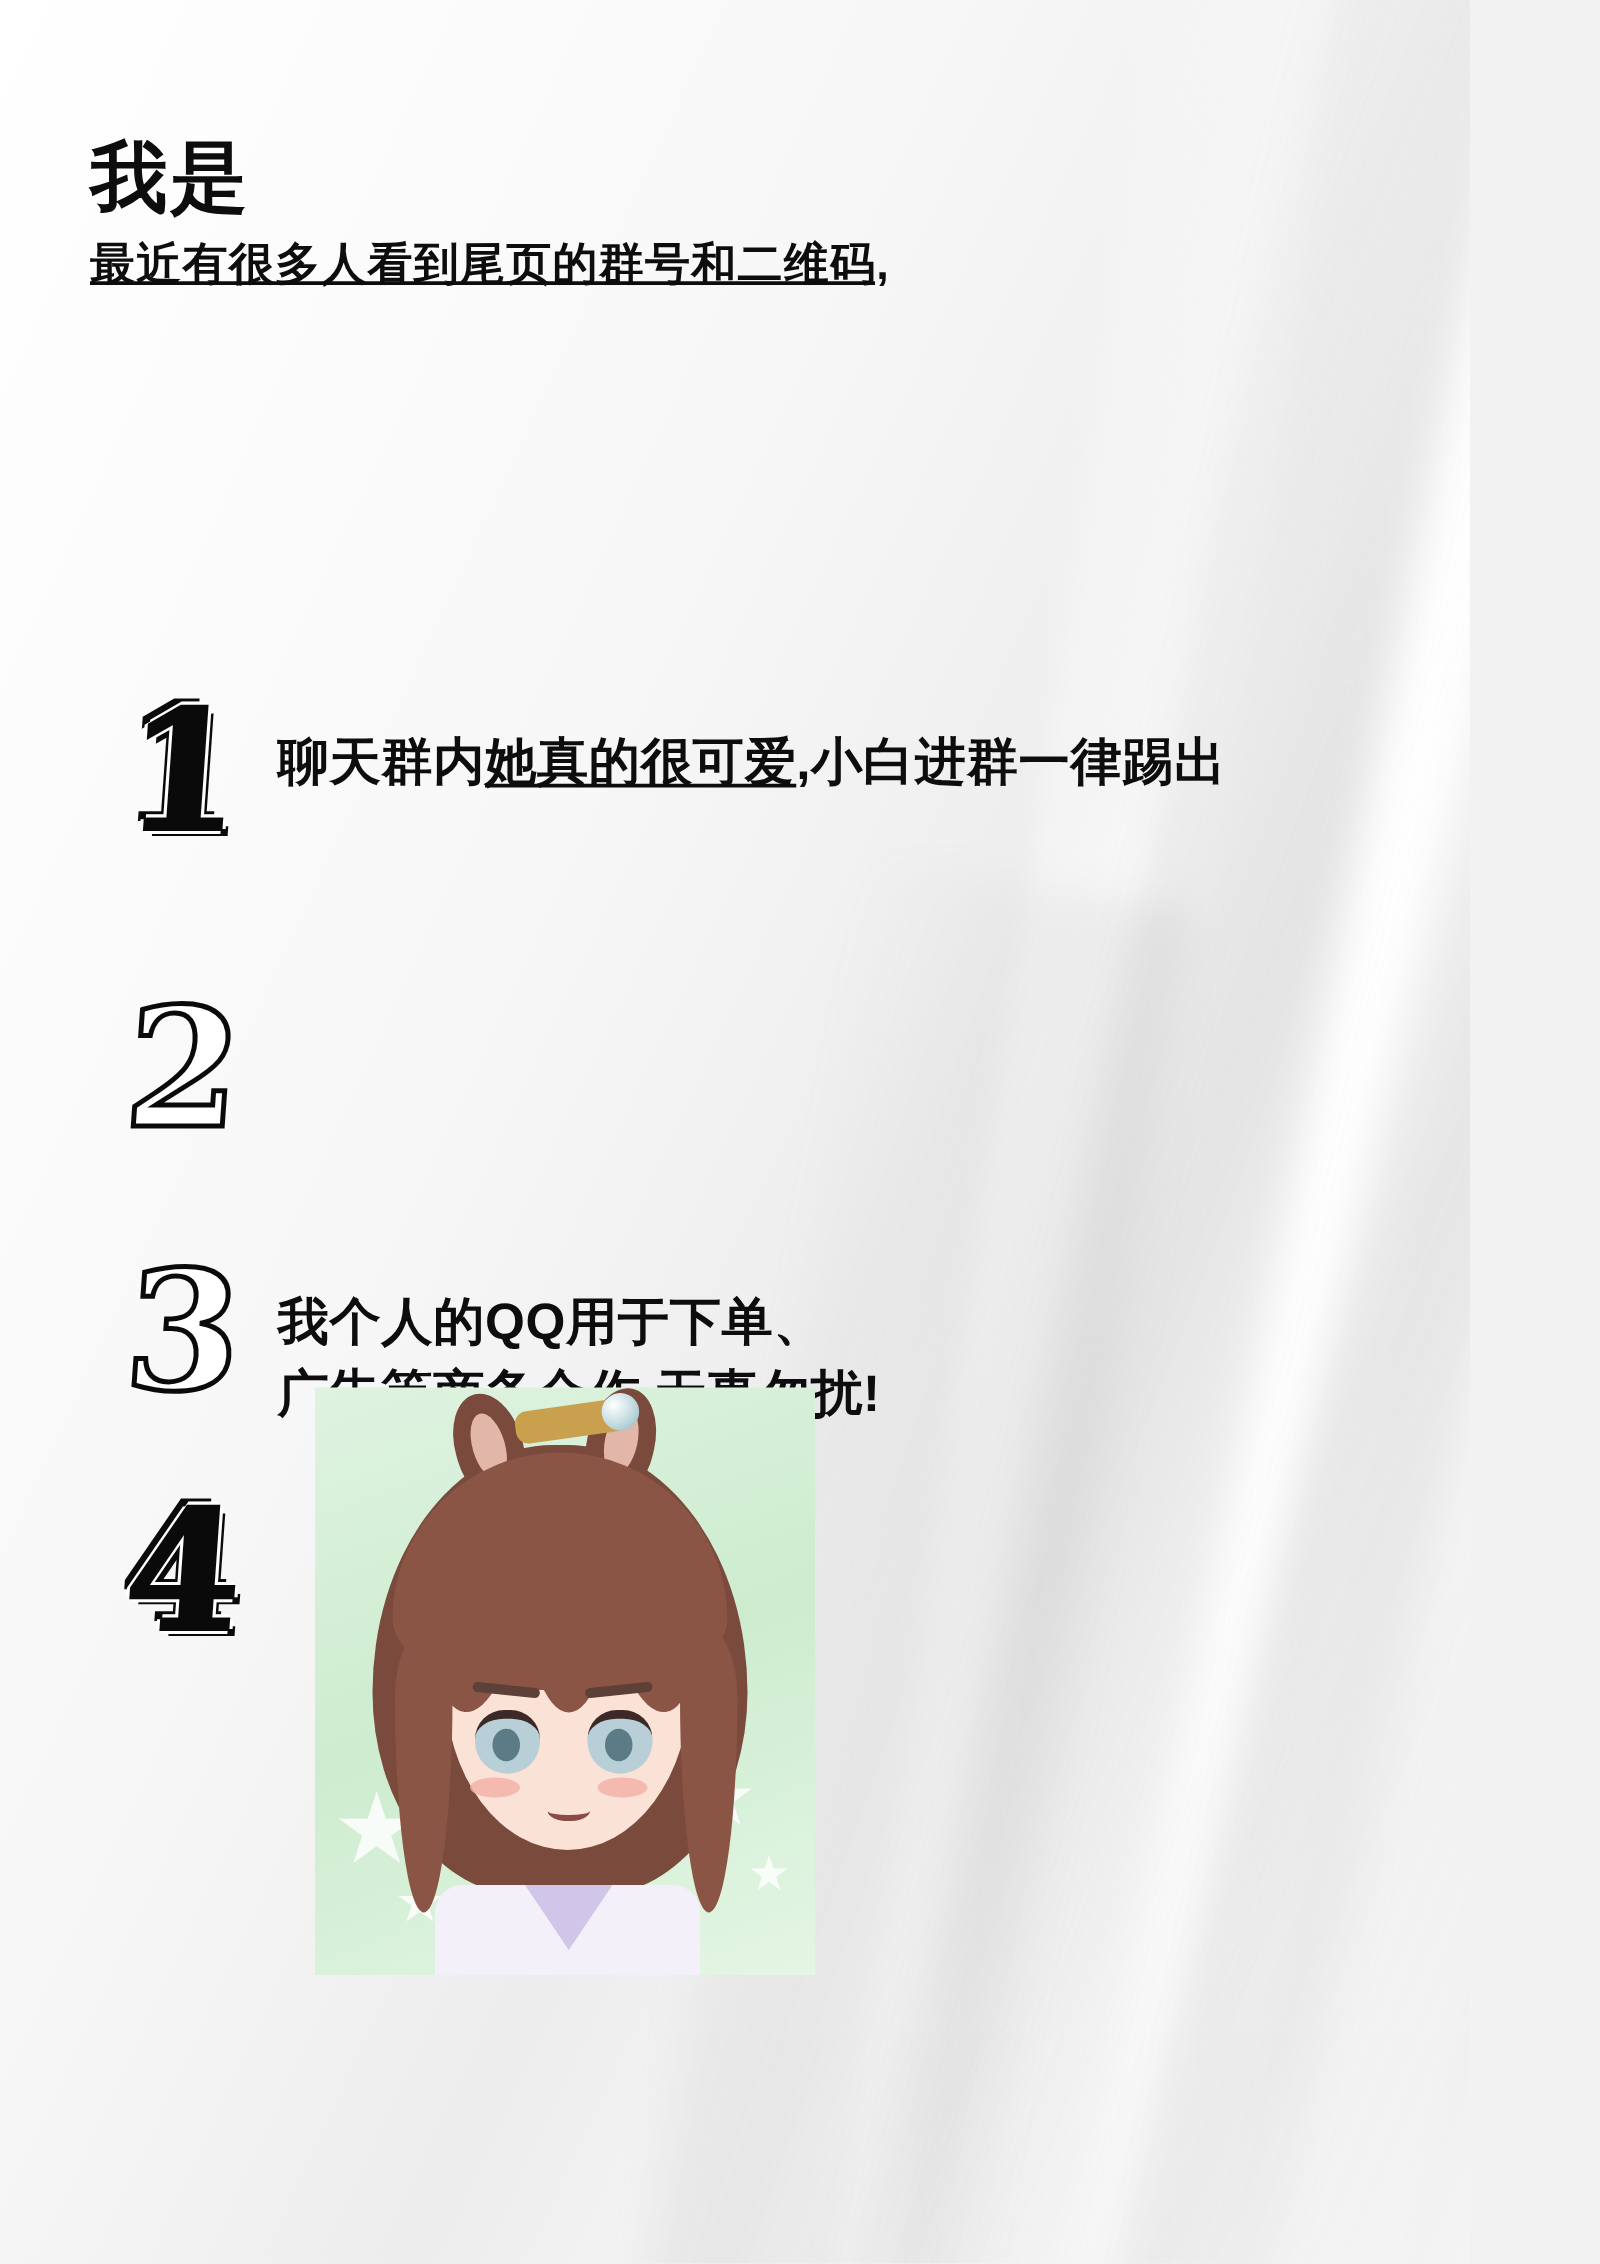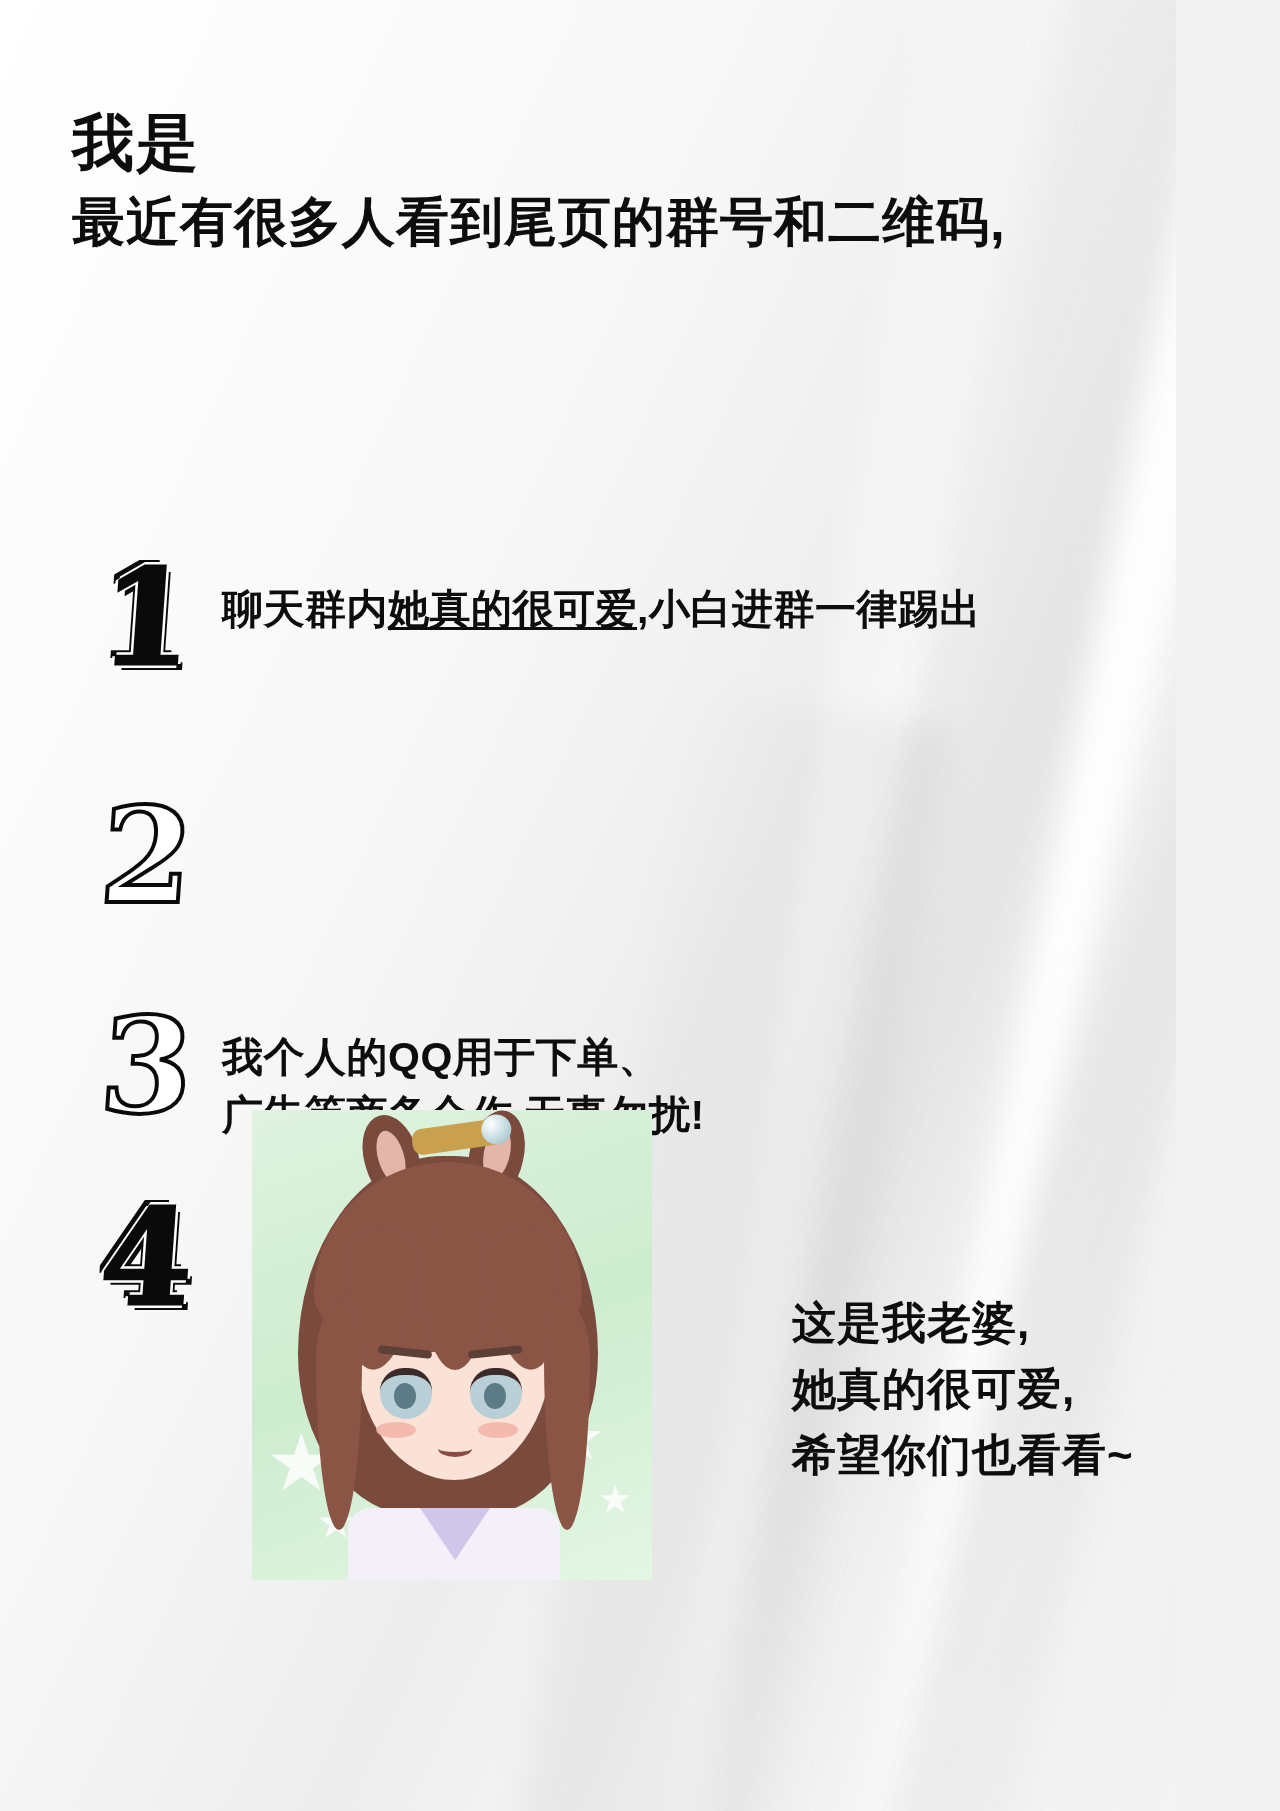--- a/index.html
+++ b/index.html
@@ -62,23 +62,24 @@
   .headline .l1a {
     font-size: 62px;
     letter-spacing: 2px;
   }
   .headline .l1b {
     font-size: 96px;
     letter-spacing: 3px;
     margin-left: 4px;
   }
   .headline .line {
-    font-size: 53px;
+    font-size: 36px;
     line-height: 1.28;
     letter-spacing: 1px;
+    text-decoration: underline;
   }
 
   
   .items {
     position: absolute;
     left: 72px;
     top: 570px;
     width: 1140px;
   }
   .item {
@@ -367,24 +368,19 @@
                 </div>
               <div class="blush l"></div>
               <div class="blush r"></div>
               <div class="mouth"></div>
               <div class="collar">
                   <div class="v"></div>
                 </div>
             </div>
           </div>
 
-          <div class="wife-caption">
-            <div>这是我老婆,</div>
-            <div>她真的很可爱,</div>
-            <div>希望你们也看看~</div>
-          </div>
 
         </div>
       </div>
     </div>
 
   </div>
 </div>
 
 </body></html>

